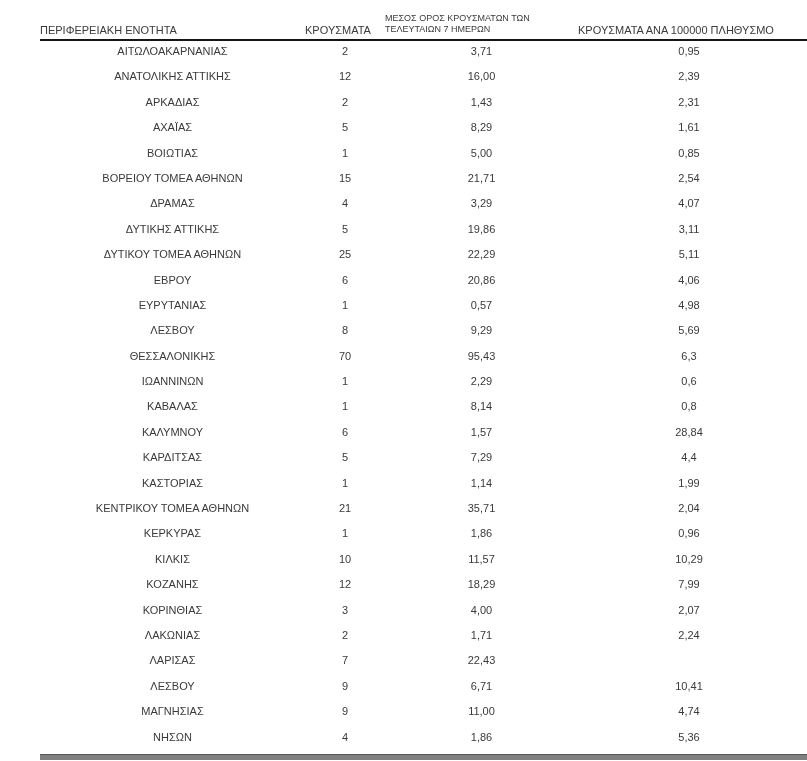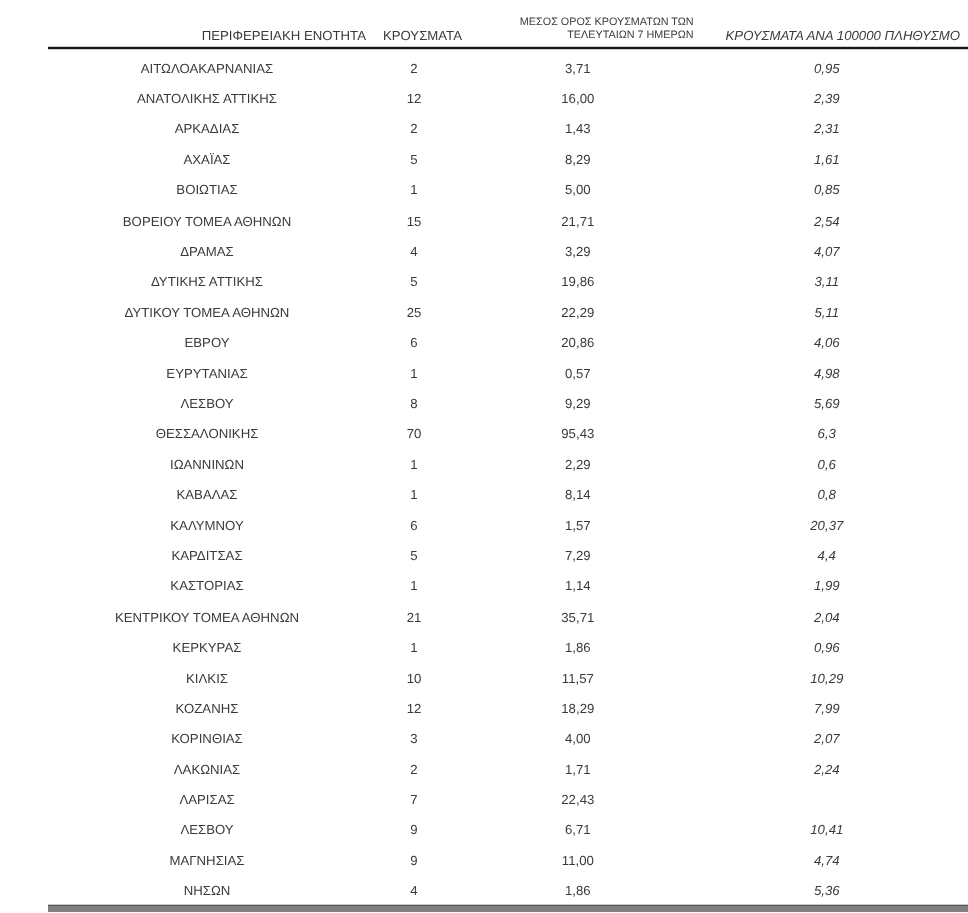--- a/index.html
+++ b/index.html
@@ -21,38 +21,38 @@
   }
   .thead {
     display: flex;
     align-items: flex-end;
     height: 41px;
     padding-bottom: 3px;
     border-bottom: 2px solid #151515;
     color: #3a3a3a;
   }
   .th {
-    text-align: right;
+    text-align: left;
     font-size: 11px;
     line-height: 1.1;
     white-space: nowrap;
   }
   .th.two-line {
     font-size: 9px;
     line-height: 1.3;
     white-space: pre-line;
   }
   .c1 { width: 265px; }
   .c2 { width: 80px; }
   .c3 { width: 193px; }
-  .c4 { width: 229px; padding-right: 7px; font-style: italic; }
+  .c4 { width: 229px; padding-right: 7px; }
   .tbody { padding-top: 4px; }
   .trow {
     display: flex;
-    align-items: center;
+    align-items: flex-start;
     height: 25.4px;
     color: #3a3a3a;
   }
   .td {
     text-align: center;
     font-size: 11px;
     white-space: nowrap;
   }
   .bottombar {
     position: absolute;
@@ -179,21 +179,21 @@
     <div class="td c1">ΚΑΒΑΛΑΣ</div>
     <div class="td c2">1</div>
     <div class="td c3">8,14</div>
     <div class="td c4">0,8</div>
   </div>
 
   <div class="trow">
     <div class="td c1">ΚΑΛΥΜΝΟΥ</div>
     <div class="td c2">6</div>
     <div class="td c3">1,57</div>
-    <div class="td c4">20,37</div>
+    <div class="td c4">28,84</div>
   </div>
 
   <div class="trow">
     <div class="td c1">ΚΑΡΔΙΤΣΑΣ</div>
     <div class="td c2">5</div>
     <div class="td c3">7,29</div>
     <div class="td c4">4,4</div>
   </div>
 
   <div class="trow">

